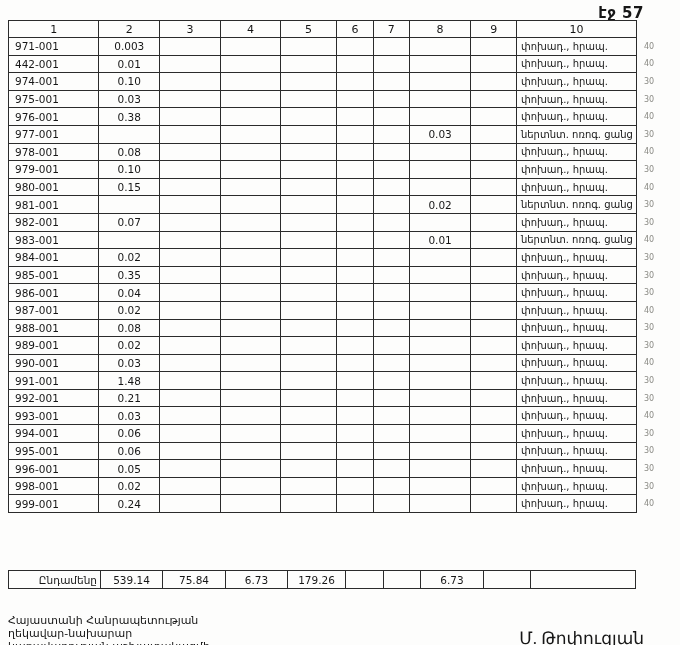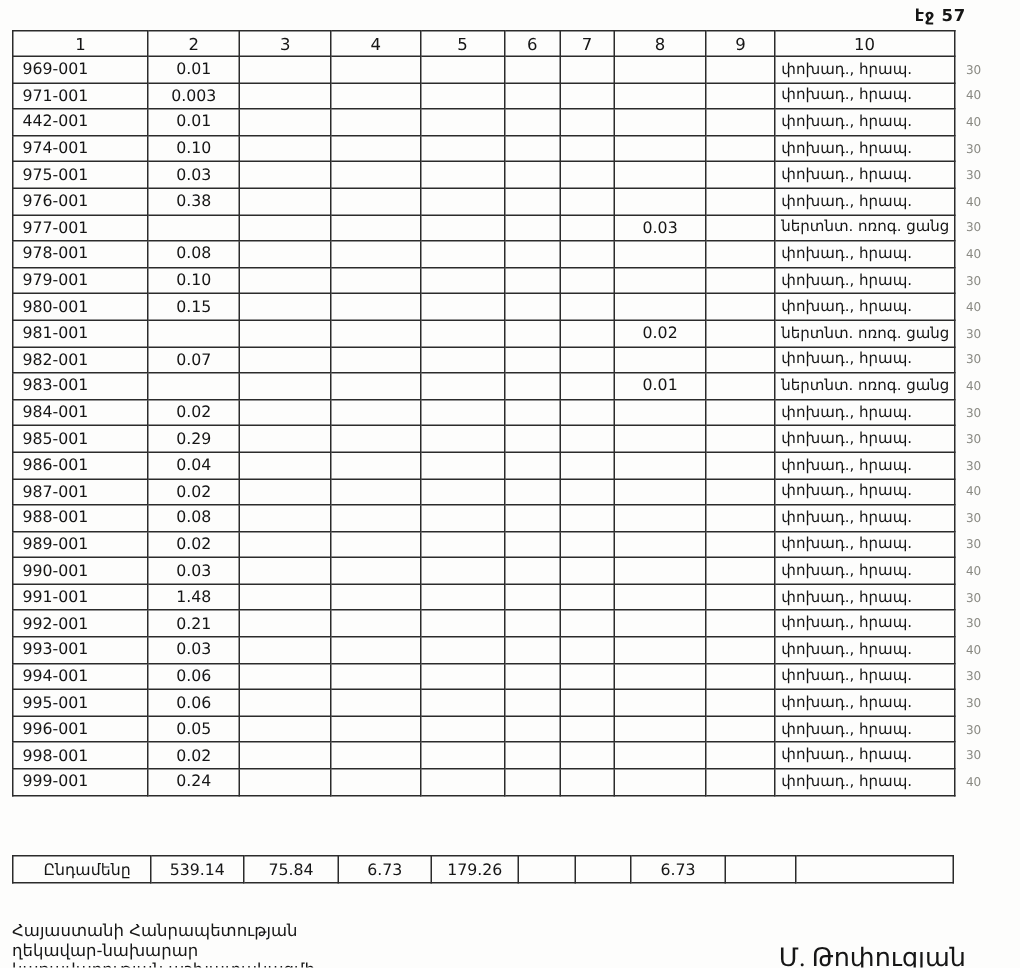--- a/index.html
+++ b/index.html
@@ -6,21 +6,21 @@
   body{
     width:680px;height:645px;
     background:#fdfdfc;
     font-family:"DejaVu Sans", sans-serif;
     color:#161616;
     position:relative;
     overflow:hidden;
   }
   .page-number{
     position:absolute;top:4px;right:36px;
-    font-size:11px;font-weight:600;letter-spacing:.5px;
+    font-size:15px;font-weight:600;letter-spacing:.5px;
   }
   table{
     border-collapse:collapse;
     table-layout:fixed;
     position:absolute;left:8px;
   }
   .main-table{top:20px;}
   .totals-table{top:570px;}
   td{
     border:1px solid #2b2b2b;
@@ -28,21 +28,21 @@
     height:16.6px;
     padding:0 3px;
     overflow:hidden;
     white-space:nowrap;
     vertical-align:middle;
   }
   td.hdr{text-align:center;font-size:11px;height:16px;}
   td.code{text-align:left;padding-left:6px;}
   td.num{text-align:center;}
   td.col-text{text-align:left;font-size:10px;padding-left:4px;}
-  td.total-label{text-align:center;padding-left:10px;}
+  td.total-label{text-align:right;padding-left:10px;}
   td.mark{
     border:none;
     font-size:8px;
     color:#8a8a84;
     padding-left:7px;
     text-align:left;
   }
   .totals-table td{height:17px;}
   .footer{
     position:absolute;left:8px;top:614px;
@@ -85,33 +85,20 @@
           <td class="hdr">6</td>
           <td class="hdr">7</td>
           <td class="hdr">8</td>
           <td class="hdr">9</td>
           <td class="hdr">10</td>
           <td class="mark"></td>
         </tr>
       </thead>
     <tbody id="main-tbody">
         <tr>
-          <td class="code">969-001</td>
-          <td class="num">0.01</td>
-          <td class="num"></td>
-          <td class="num"></td>
-          <td class="num"></td>
-          <td class="num"></td>
-          <td class="num"></td>
-          <td class="num"></td>
-          <td class="num"></td>
-          <td class="col-text">փոխադ., հրապ.</td>
-          <td class="mark">30</td>
-        </tr>
-        <tr>
           <td class="code">971-001</td>
           <td class="num">0.003</td>
           <td class="num"></td>
           <td class="num"></td>
           <td class="num"></td>
           <td class="num"></td>
           <td class="num"></td>
           <td class="num"></td>
           <td class="num"></td>
           <td class="col-text">փոխադ., հրապ.</td>
@@ -268,21 +255,21 @@
           <td class="num"></td>
           <td class="num"></td>
           <td class="num"></td>
           <td class="num"></td>
           <td class="num"></td>
           <td class="col-text">փոխադ., հրապ.</td>
           <td class="mark">30</td>
         </tr>
         <tr>
           <td class="code">985-001</td>
-          <td class="num">0.29</td>
+          <td class="num">0.35</td>
           <td class="num"></td>
           <td class="num"></td>
           <td class="num"></td>
           <td class="num"></td>
           <td class="num"></td>
           <td class="num"></td>
           <td class="num"></td>
           <td class="col-text">փոխադ., հրապ.</td>
           <td class="mark">30</td>
         </tr>

